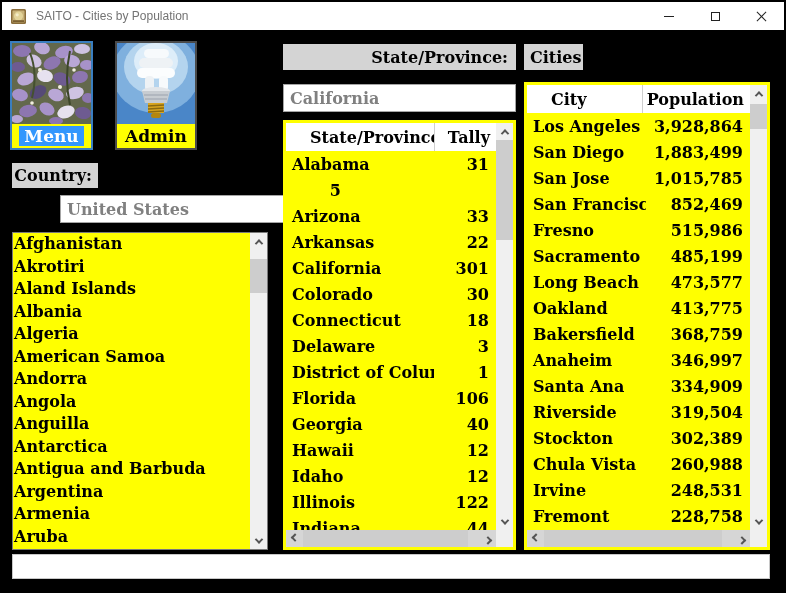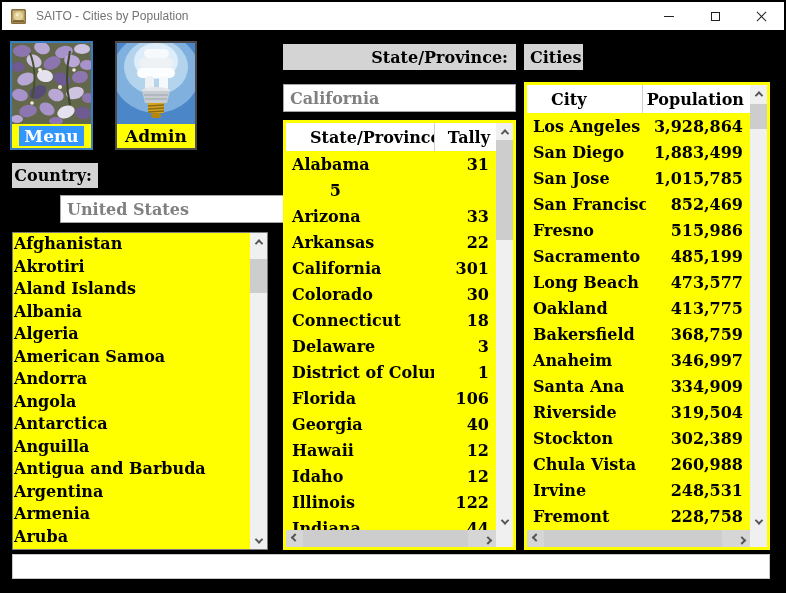--- a/index.html
+++ b/index.html
@@ -193,23 +193,23 @@
       <div class="list-item">Albania</div>
 
       <div class="list-item">Algeria</div>
 
       <div class="list-item">American Samoa</div>
 
       <div class="list-item">Andorra</div>
 
       <div class="list-item">Angola</div>
 
+      <div class="list-item">Anguilla</div>
+
       <div class="list-item">Antarctica</div>
-
-      <div class="list-item">Anguilla</div>
 
       <div class="list-item">Antigua and Barbuda</div>
 
       <div class="list-item">Argentina</div>
 
       <div class="list-item">Armenia</div>
 
       <div class="list-item">Aruba</div>
     </div>
   <div class="vscroll">

